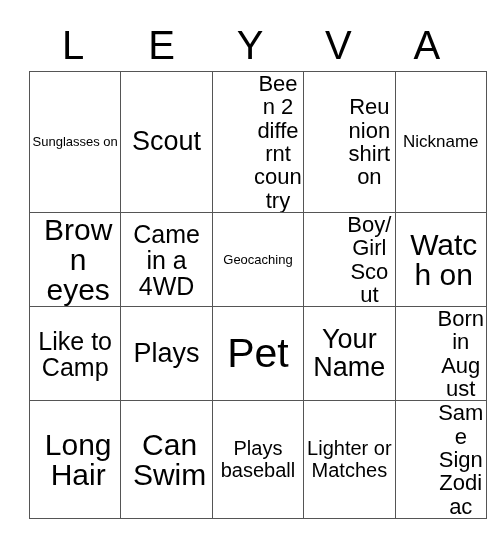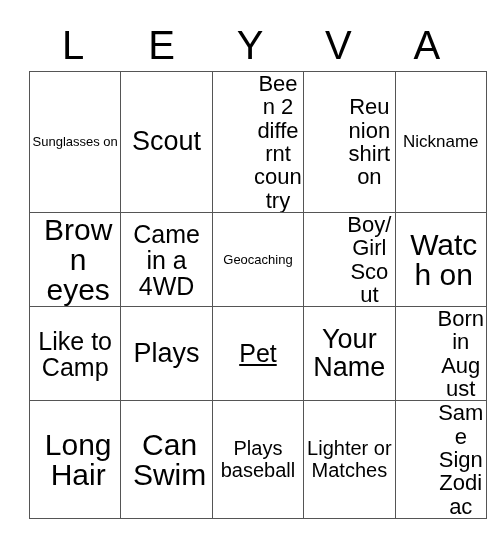--- a/index.html
+++ b/index.html
@@ -76,21 +76,21 @@
   }
 
   
   .fs-xs   { font-size: 13px; line-height: 1.18; }
   .fs-sm   { font-size: 17px; line-height: 1.12; }
   .fs-md   { font-size: 20px; line-height: 1.08; }
   .fs-lg   { font-size: 22px; line-height: 1.06; margin-left: 40px; }
   .fs-xl   { font-size: 25px; line-height: 1.04; }
   .fs-2xl  { font-size: 27px; line-height: 1.02; }
   .fs-3xl  { font-size: 30px; line-height: 1.0; padding-left: 6px; }
-  .fs-4xl  { font-size: 25px; line-height: 1.0; text-decoration: underline; }
+  .fs-4xl  { font-size: 41px; line-height: 1.0; }
 </style>
 </head>
 <body>
 
 <div id="bingo-card">
 
   <div class="card-header">
     <div class="header-letter">L</div>
     <div class="header-letter">E</div>
     <div class="header-letter">Y</div>

